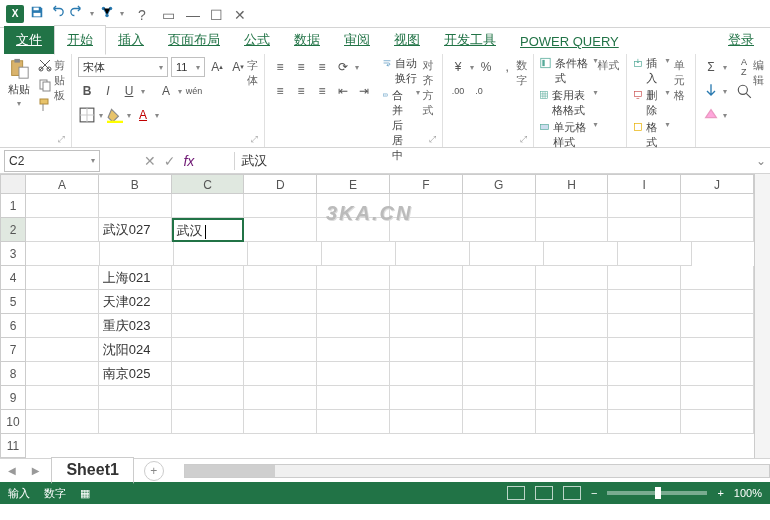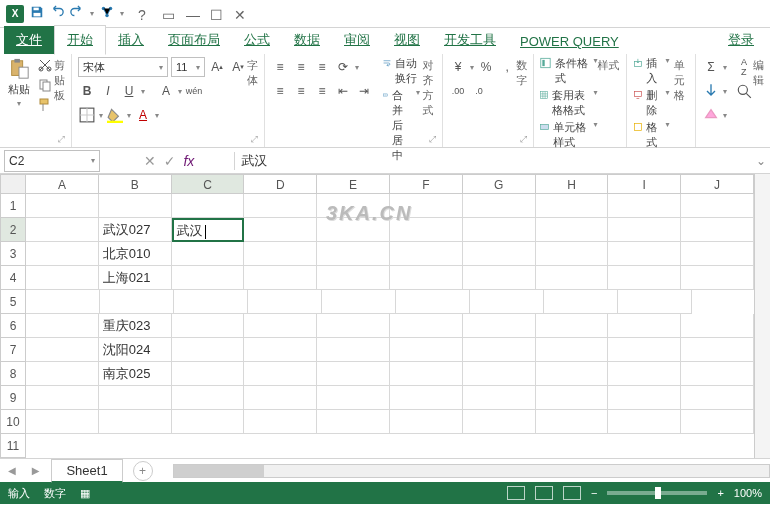--- a/index.html
+++ b/index.html
@@ -57,21 +57,21 @@
 .grid { position:relative;}
 .gridrow { display:flex; height:24px;}
 .cell { width:74px; border-right:1px solid #d8d8d8; border-bottom:1px solid #d8d8d8; font-size:13px; padding:2px 4px; line-height:20px; background:#fff;}
 .cell.active { border:2px solid #217346; padding:1px 3px;}
 .cursor{ display:inline-block; width:1px; height:14px; background:#000; vertical-align:middle; margin-left:2px;}
 .watermark{ position:absolute; left:300px; top:28px; font-size:20px; font-weight:bold; font-style:italic; color:#bbb; letter-spacing:2px; pointer-events:none; text-shadow:1px 1px 0 #ddd;}
 .vscroll{ width:16px; background:#f4f4f4; border-left:1px solid #ccc;}
 
 .sheettabs { height:24px; border-top:1px solid #d4d4d4; display:flex; align-items:center; background:#fff;}
 .navtri{ padding:0 8px; color:#999; font-size:10px;}
-.stab{ padding:3px 14px; border:1px solid #ccc; border-bottom:2px solid #217346; font-size:13px; background:#fff; margin-left:4px;}
+.stab{ padding:3px 14px; border:1px solid #ccc; border-bottom:2px solid #217346; font-size:16px; background:#fff; margin-left:4px;font-weight:bold;}
 .addsheet{ width:20px; height:20px; border:1px solid #ccc; border-radius:50%; margin-left:10px; text-align:center; line-height:18px; color:#888;}
 .hscroll{ flex:1; margin-left:20px; height:14px; background:#f0f0f0; border:1px solid #ccc; position:relative;}
 .hscroll .thumb{position:absolute; left:0; width:90px; height:100%; background:#cfcfcf;}
 
 .status { height:22px; background:#217346; color:#fff; display:flex; align-items:center; font-size:11px; padding:0 8px; gap:14px;}
 .status .right{ margin-left:auto; display:flex; align-items:center; gap:10px;}
 .viewbtn{ width:18px; height:14px; border:1px solid rgba(255,255,255,.7); display:inline-block;}
 .zoom-slider{ width:100px; height:4px; background:rgba(255,255,255,.4); position:relative;}
 .zoom-slider .t{position:absolute; left:48px; top:-4px; width:6px; height:12px; background:#fff;}
 </style>
@@ -433,21 +433,20 @@
           <div class="cell"></div>
           <div class="cell"></div>
           <div class="cell"></div>
           <div class="cell"></div>
           <div class="cell"></div>
           <div class="cell"></div>
           <div class="cell"></div>
         </div>
         <div class="gridrow">
           <div class="cell"></div>
-          <div class="cell">北京010</div>
           <div class="cell"></div>
           <div class="cell"></div>
           <div class="cell"></div>
           <div class="cell"></div>
           <div class="cell"></div>
           <div class="cell"></div>
           <div class="cell"></div>
           <div class="cell"></div>
         </div>
         <div class="gridrow">
@@ -457,20 +456,21 @@
           <div class="cell"></div>
           <div class="cell"></div>
           <div class="cell"></div>
           <div class="cell"></div>
           <div class="cell"></div>
           <div class="cell"></div>
           <div class="cell"></div>
         </div>
         <div class="gridrow">
           <div class="cell"></div>
+          <div class="cell">天津022</div>
           <div class="cell"></div>
           <div class="cell"></div>
           <div class="cell"></div>
           <div class="cell"></div>
           <div class="cell"></div>
           <div class="cell"></div>
           <div class="cell"></div>
           <div class="cell"></div>
         </div>
         <div class="gridrow">

